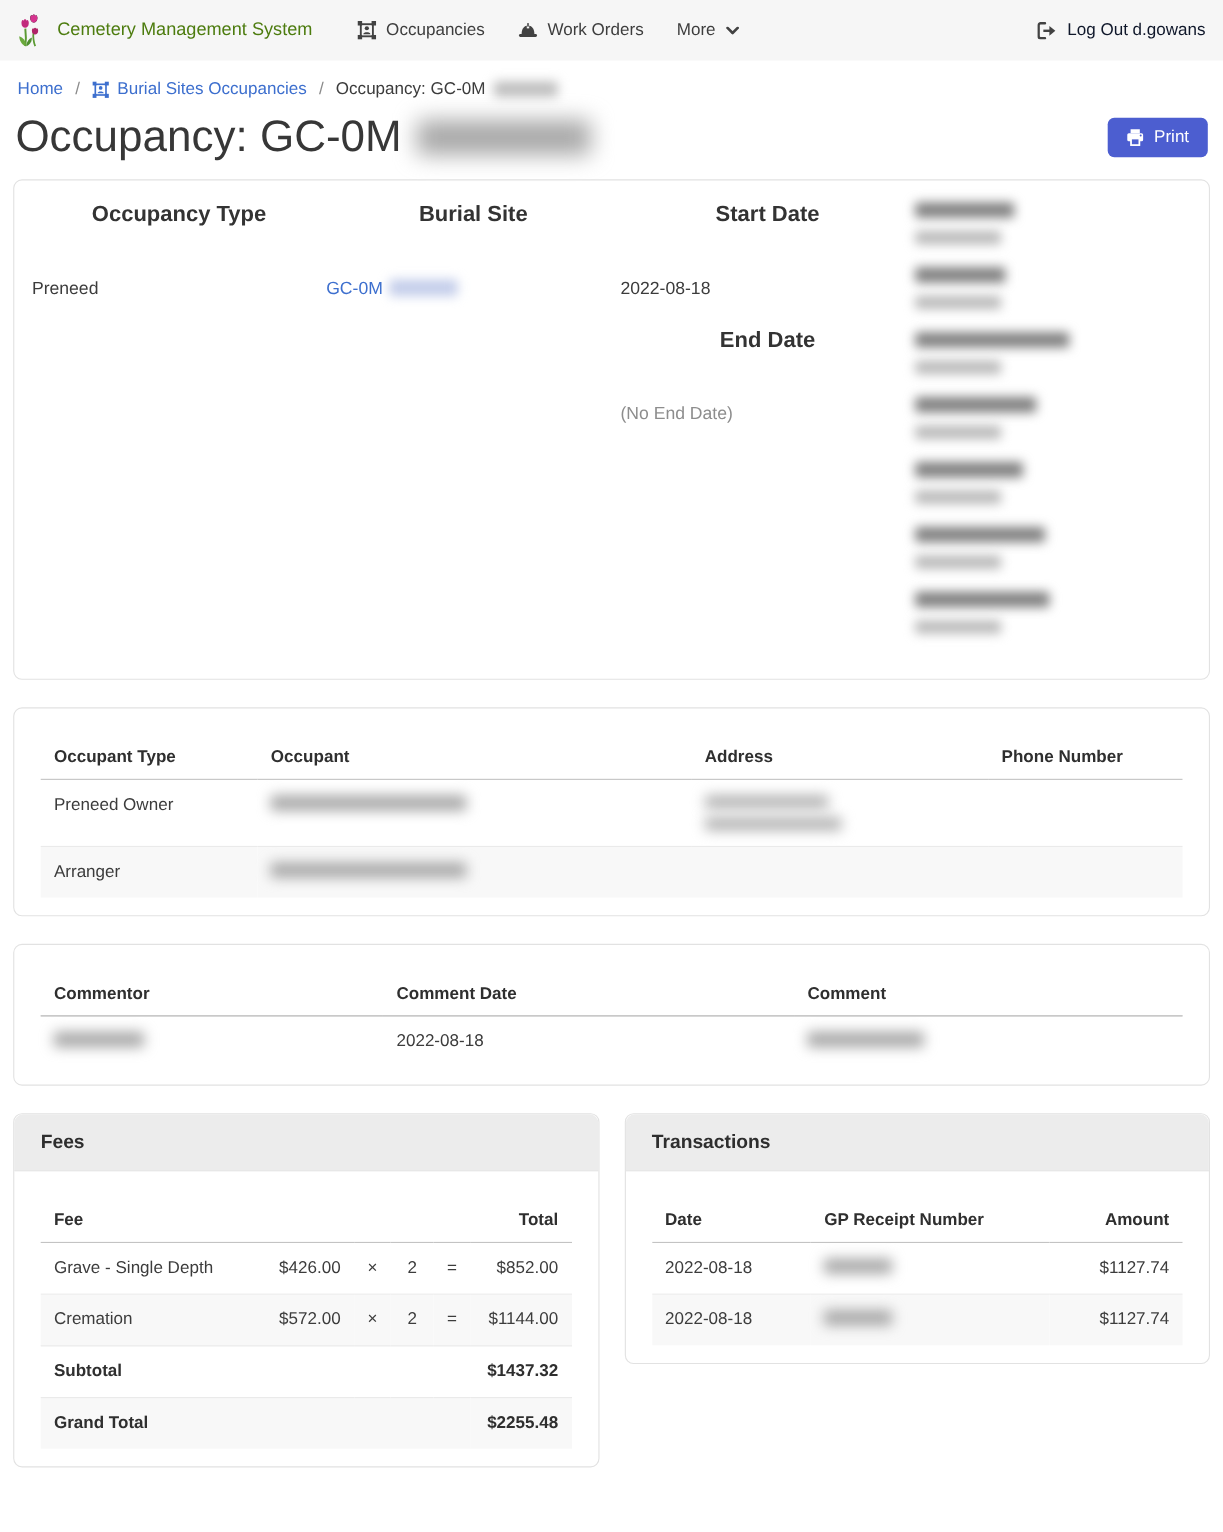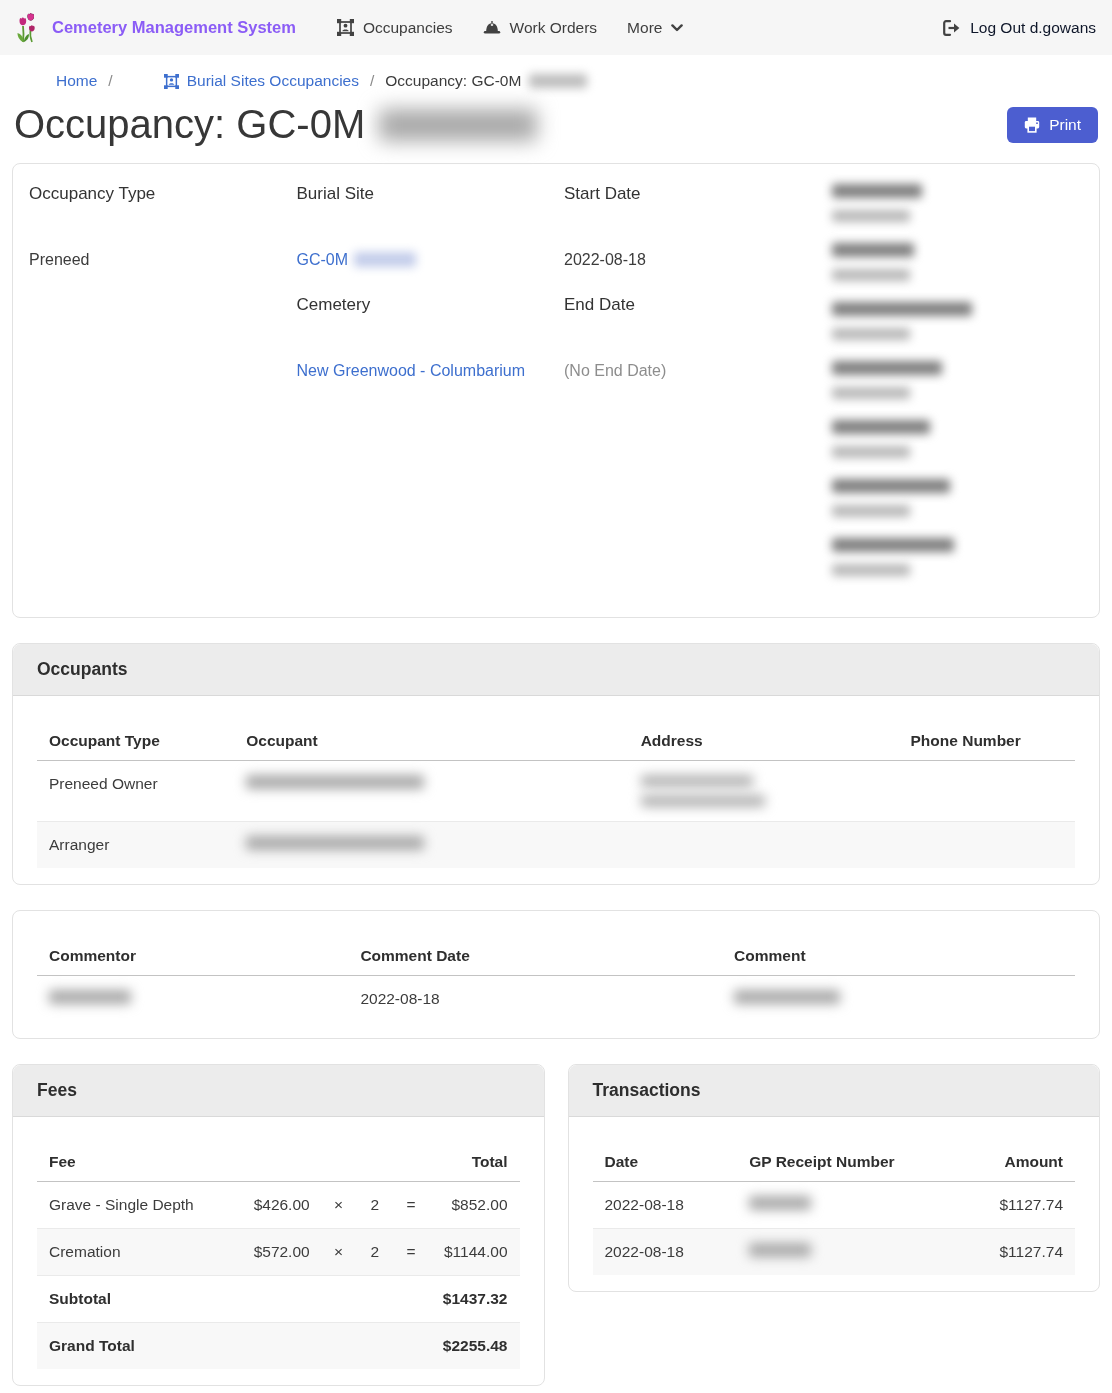--- a/index.html
+++ b/index.html
@@ -7,49 +7,49 @@
   body {
     width: 1112px; height: 1393px; overflow: hidden;
     background: #ffffff;
     font-family: "Liberation Sans", sans-serif;
     color: #3c3c3c;
   }
 
   
   .navbar { display: flex; align-items: center; height: 55px; background: #f6f6f6; padding: 0 16px; }
   .brand { display: flex; align-items: center; gap: 10px; margin-right: 26px; cursor: pointer; }
-  .brand-title { font-weight: bold; font-size: 16.5px; color: #8b5cf6; }
+  .brand-title { font-weight: normal; font-size: 16.5px; color: #4d7c0f; }
   .nav-item { display: flex; align-items: center; gap: 9px; font-size: 15.5px; color: #3e3e3e; margin: 0 15px; cursor: pointer; }
   .spacer { flex: 1; }
   .logout { display: flex; align-items: center; gap: 9px; font-size: 15.5px; color: #0f172a; cursor: pointer; }
   .icon { display: inline-flex; align-items: center; justify-content: center; color: #424242; }
 
   
   .breadcrumb { display: flex; align-items: center; gap: 11px; padding: 17px 16px 6px 16px; font-size: 15.5px; }
-  .crumb-link { color: var(--link); display: inline-flex; align-items: center; gap: 8px; cursor: pointer; text-decoration: none; margin-left: 40px; }
+  .crumb-link { color: var(--link); display: inline-flex; align-items: center; gap: 8px; cursor: pointer; text-decoration: none; }
   .crumb-link .icon { color: var(--link); }
   .crumb-sep { color: #8b8b8b; }
   .crumb-current { color: #3c3c3c; display: inline-flex; align-items: center; gap: 8px; }
 
   
   .title-row { display: flex; align-items: center; justify-content: space-between; padding: 6px 14px 16px 14px; }
   h1 { margin: 0; font-size: 40px; font-weight: 500; color: #373737; display: flex; align-items: center; }
   .btn-print { background: var(--accent); color: #fff; border: none; border-radius: 6px; padding: 9px 17px;
     font-size: 15.5px; font-family: "Liberation Sans", sans-serif; display: inline-flex; align-items: center; gap: 9px; cursor: pointer; }
 
   
   .card { border: 1px solid #e2e2e2; border-radius: 8px; background: #fff; margin: 0 12px; }
   .details-card { min-height: 410px; padding: 20px 16px; display: grid; grid-template-columns: 1fr 1fr 1fr 0.94fr; }
   .card-header { background: #ececec; border-bottom: 1px solid #d9d9d9; border-radius: 8px 8px 0 0;
     padding: 15px 24px; font-size: 17.5px; font-weight: bold; color: #2e2e2e; }
   .card-body { padding: 20px 24px 16px 24px; }
   .section { margin-top: 25px; }
 
   .fgroup { margin-bottom: 26px; }
-  .flabel { font-weight: normal; font-size: 17px; color: #333; margin-bottom: 7px; }
+  .flabel { font-weight: bold; font-size: 20px; color: #333; margin-bottom: 7px; text-align: center; }
   .fvalue { font-size: 16px; color: #3c3c3c; margin-top: 47px; }
   .muted { color: #8d8d8d; }
   a.val-link { color: var(--link); text-decoration: none; cursor: pointer; }
 
   
   table { width: 100%; border-collapse: collapse; font-size: 15.5px; color: #3c3c3c; }
   th { text-align: left; font-weight: bold; color: #2f2f2f; padding: 16px 12px 10px 12px; border-bottom: 1px solid #c3c3c3; }
   td { padding: 14px 12px; border-top: 1px solid #eaeaea; vertical-align: top; }
   tbody tr:first-child td { border-top: none; }
   tbody tr:nth-child(even) { background: #f8f8f8; }
@@ -192,26 +192,20 @@
     </div>
   </div>
 
   <div>
     <div class="fgroup">
       <div class="flabel">Burial Site</div>
       <div class="fvalue">
         <a class="val-link">GC-0M</a><span class="rb rb-linkext"></span>
       </div>
     </div>
-    <div class="fgroup">
-      <div class="flabel">Cemetery</div>
-      <div class="fvalue">
-        <a class="val-link">New Greenwood - Columbarium</a>
-      </div>
-    </div>
   </div>
 
   <div>
     <div class="fgroup">
       <div class="flabel">Start Date</div>
       <div class="fvalue">2022-08-18</div>
     </div>
     <div class="fgroup">
       <div class="flabel">End Date</div>
       <div class="fvalue muted">(No End Date)</div>
@@ -244,21 +238,20 @@
         <span class="rb rb-value"></span>
       </div>
     <div class="rgroup">
         <span class="rb rb-label" style="width:122px"></span>
         <span class="rb rb-value"></span>
       </div>
   </div>
 </div>
 
 <div class="card section">
-  <div class="card-header">Occupants</div>
   <div class="card-body">
     <table>
       <colgroup>
           <col style="width:19%">
           <col style="width:38%">
           <col style="width:26%">
           <col style="width:17%">
         </colgroup>
       <thead>
         <tr>

